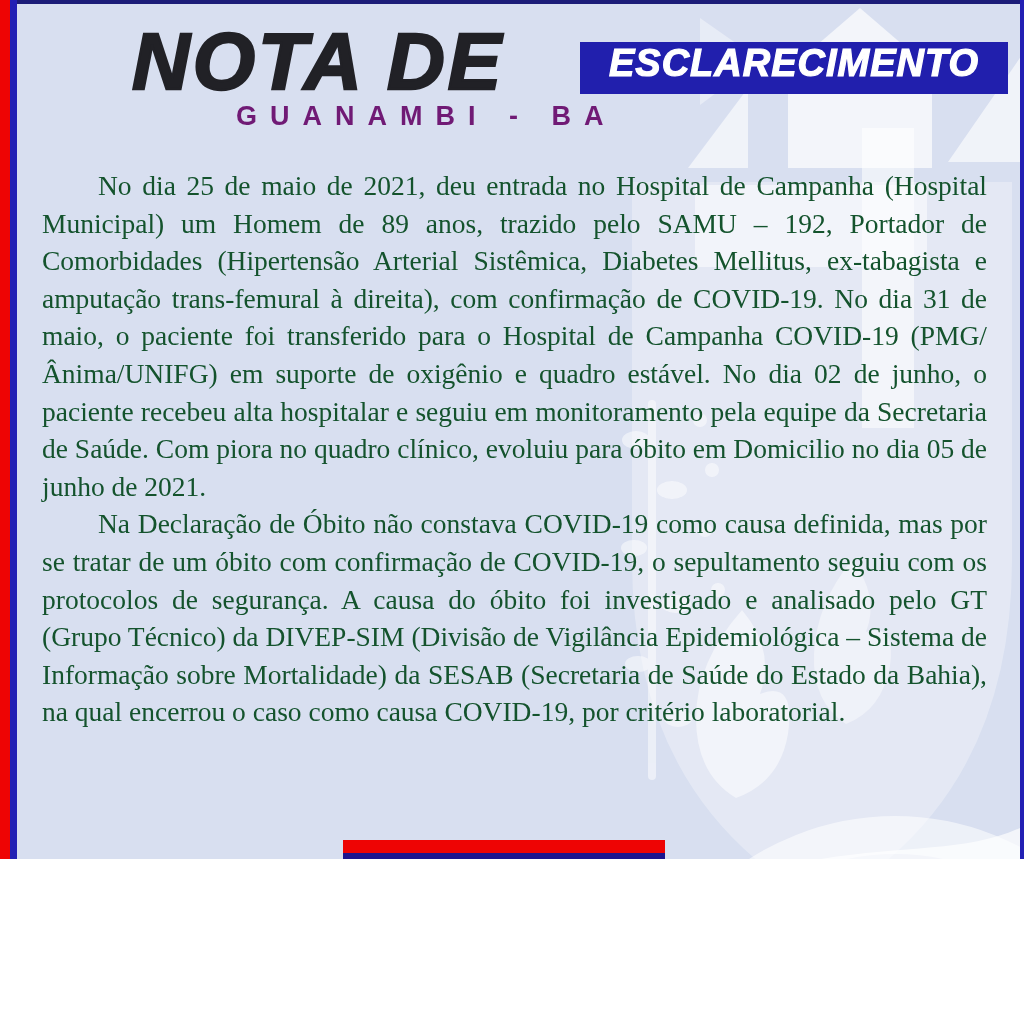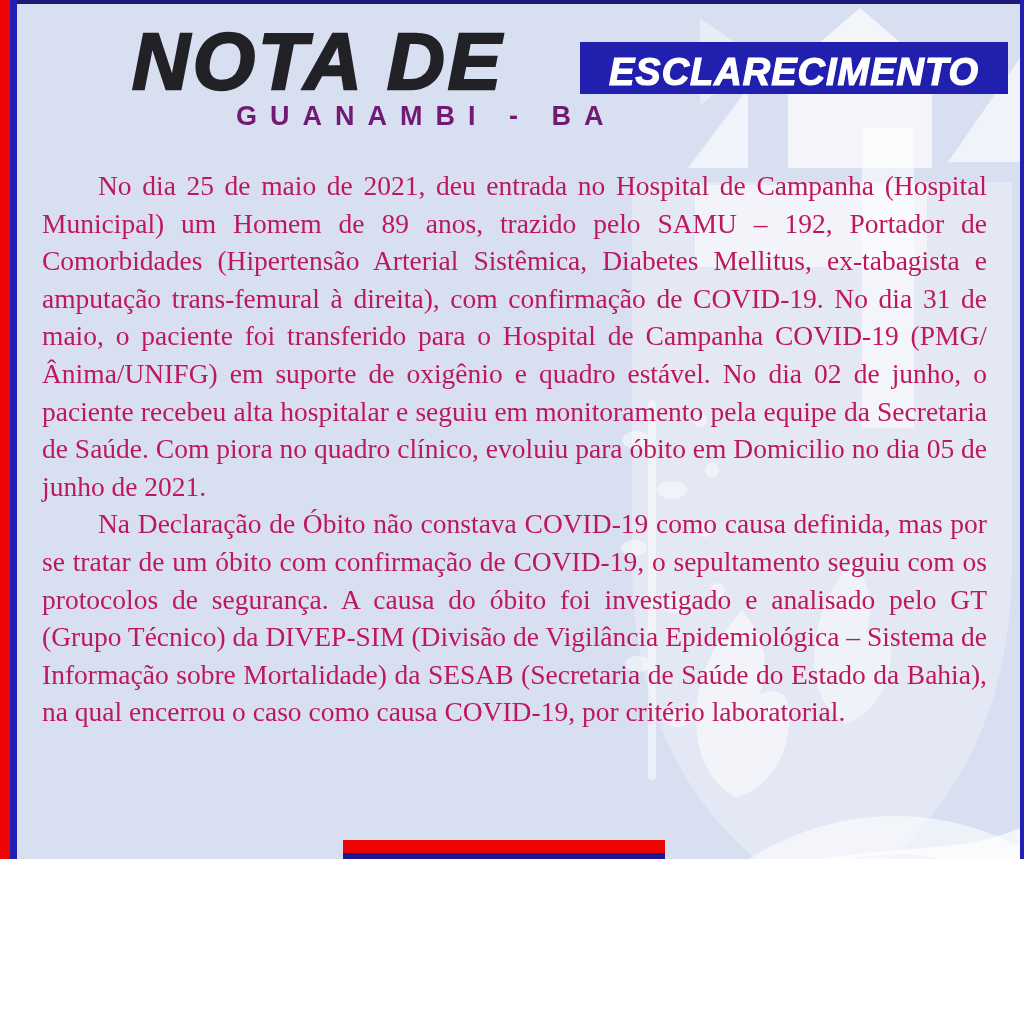--- a/index.html
+++ b/index.html
@@ -16,35 +16,35 @@
   
   .watermark{position:absolute;top:0;left:0;width:1024px;height:1024px;z-index:0;pointer-events:none;}
   
   .title-left{
     position:absolute;left:132px;top:16px;z-index:2;
     font-size:80px;font-weight:bold;font-style:italic;color:#212126;
     letter-spacing:3px;-webkit-text-stroke:2.4px #212126;white-space:nowrap;
   }
   .banner{
     position:absolute;left:580px;top:42px;width:428px;height:52px;background:#211fad;z-index:3;
-    display:flex;align-items:flex-end;justify-content:center;
+    display:flex;align-items:flex-start;justify-content:center;
   }
   .banner span{
     color:#ffffff;font-size:38px;font-weight:bold;font-style:italic;letter-spacing:1px;
     -webkit-text-stroke:1.2px #ffffff;white-space:nowrap;
   }
   .subtitle{
     position:absolute;left:236px;top:101px;z-index:2;
     font-size:27px;font-weight:bold;letter-spacing:13px;color:#701a75;white-space:nowrap;
   }
   
   .body-text{
     position:absolute;left:42px;top:167px;width:945px;z-index:2;
     font-family:"Liberation Serif",serif;font-size:27.5px;line-height:37.6px;
-    color:#be185d;text-align:justify;
+    color:#14532d;text-align:justify;
   }
   .body-text p{margin:0;text-indent:56px;}
   
   .crest{position:absolute;left:236px;top:902px;z-index:2;}
   .pref-label{position:absolute;left:198px;top:905px;width:172px;z-index:2;text-align:center;
     font-size:9px;font-weight:bold;letter-spacing:6px;color:#31446e;}
   .city-name{position:absolute;left:178px;top:965px;width:212px;z-index:2;text-align:center;
     font-size:32px;font-weight:bold;color:#1c2948;letter-spacing:0.5px;}
   .city-underline{position:absolute;left:207px;top:1002px;width:156px;height:3px;background:#d3202b;z-index:2;}
   .city-slogan{position:absolute;left:198px;top:1006px;width:172px;z-index:2;text-align:center;

